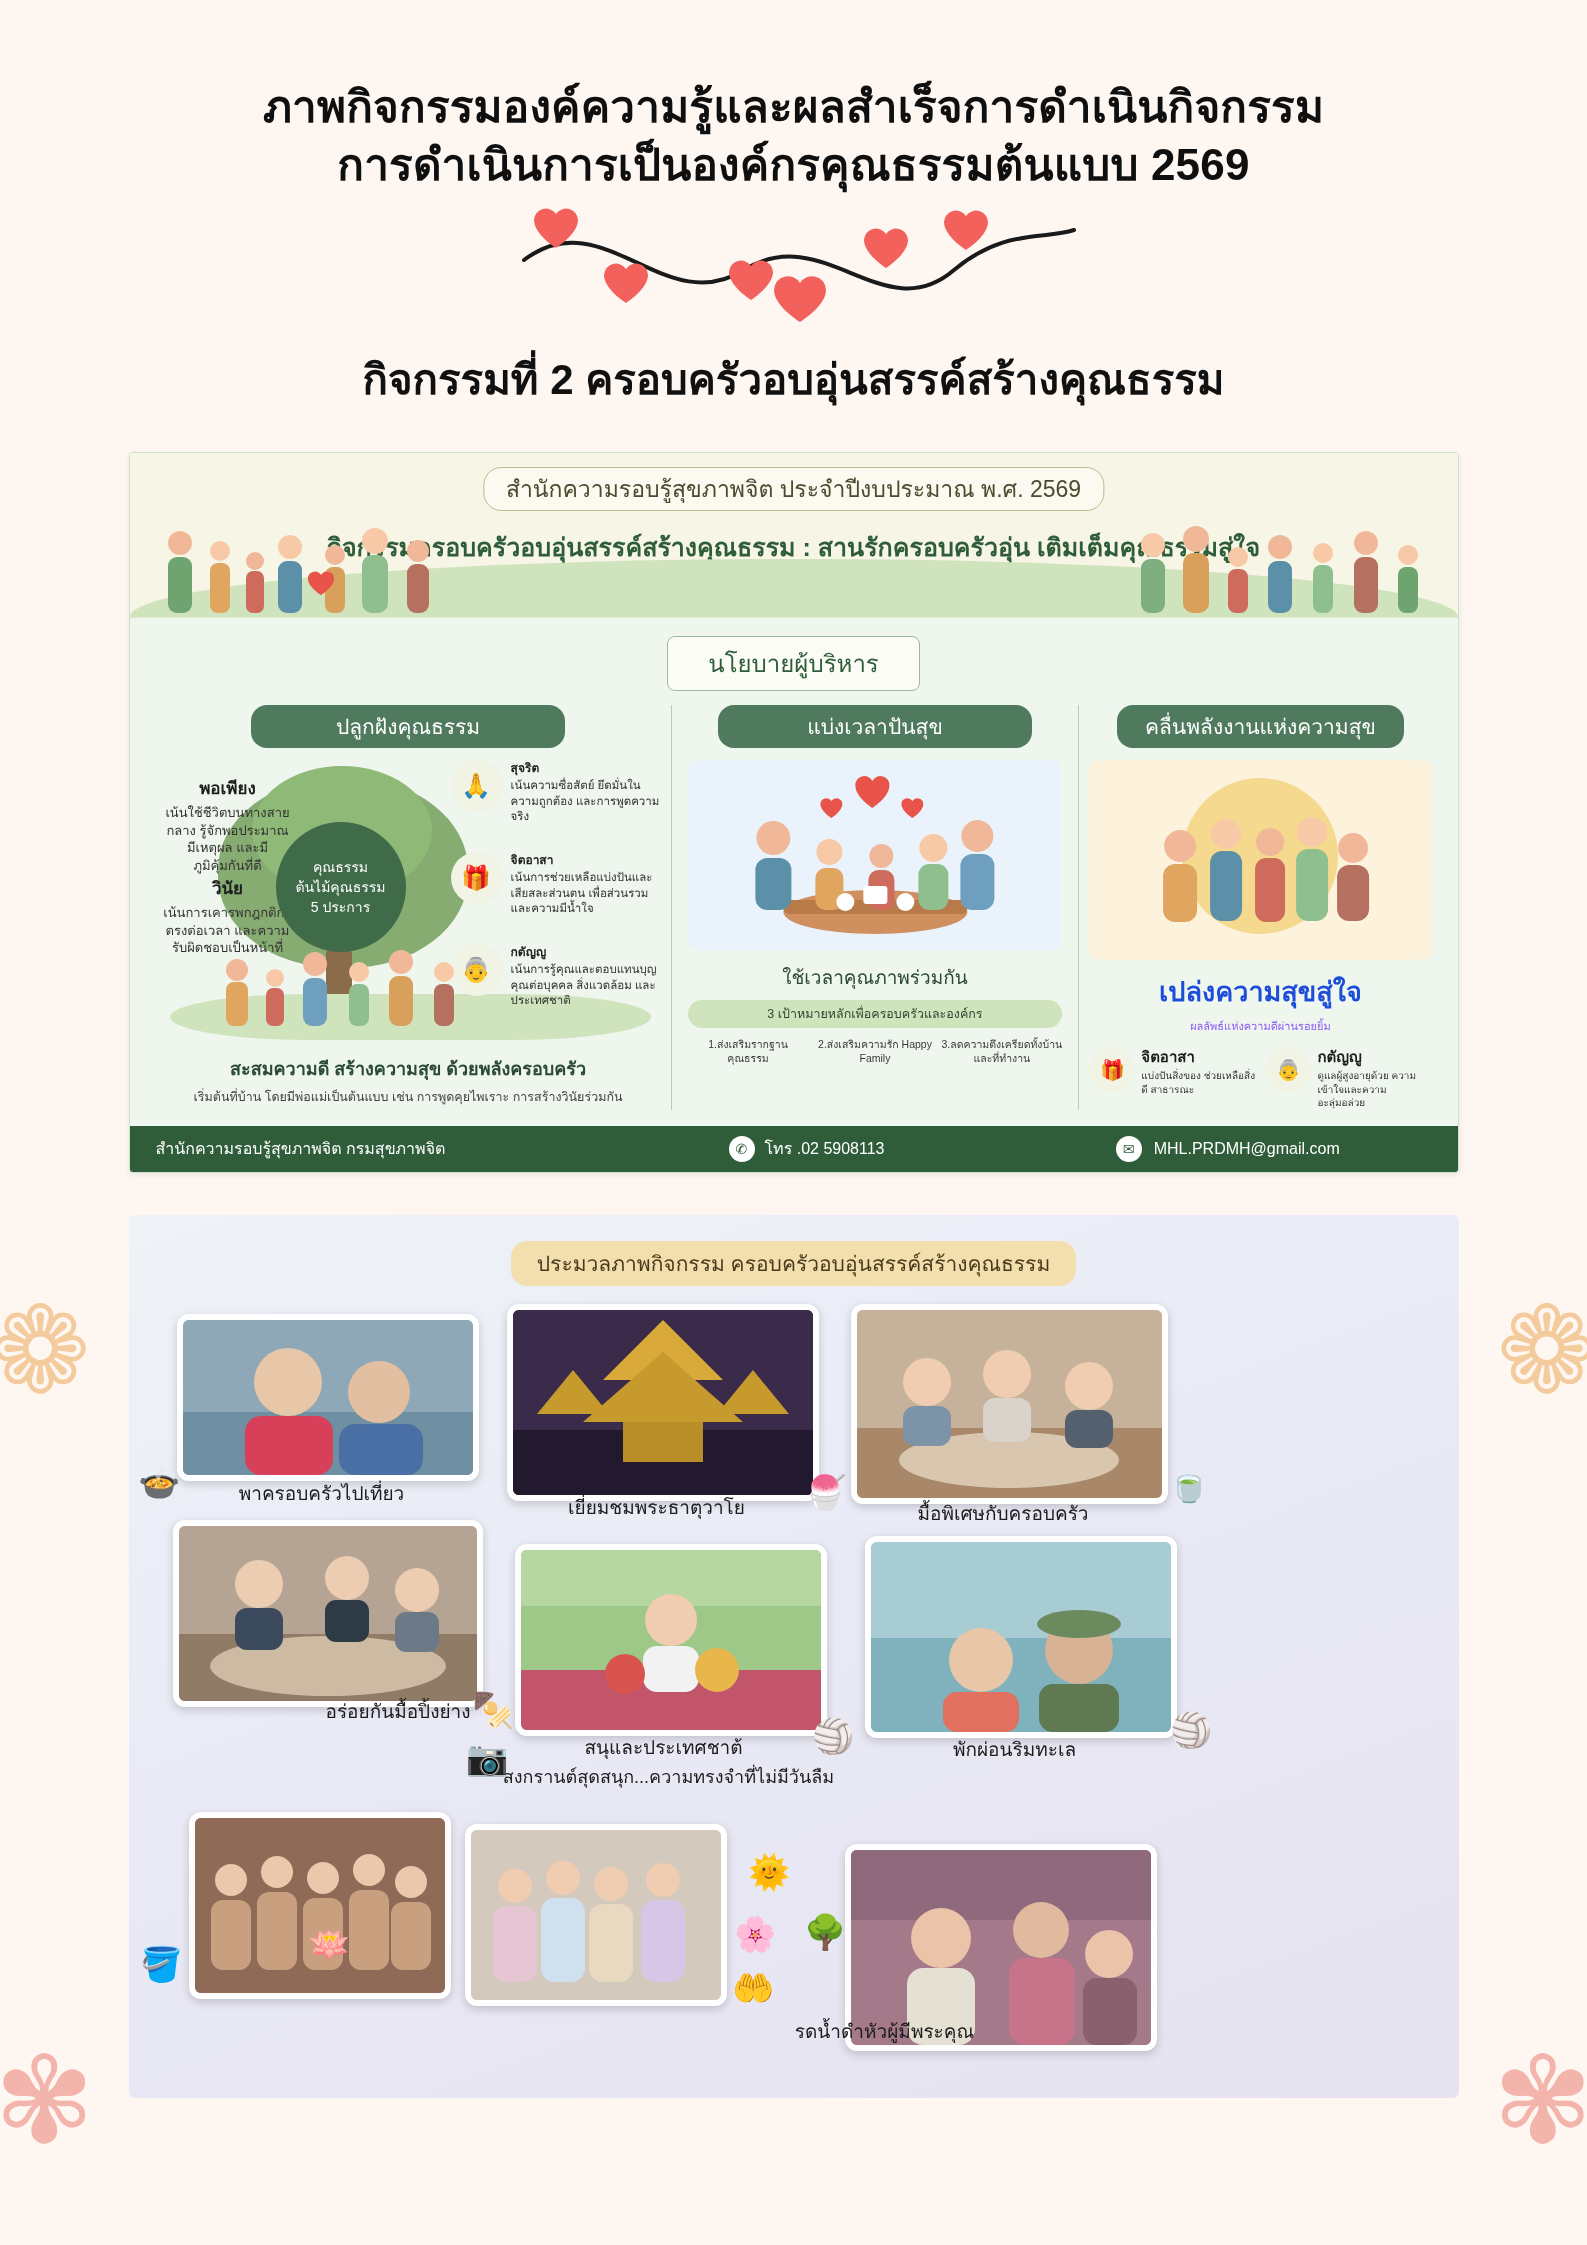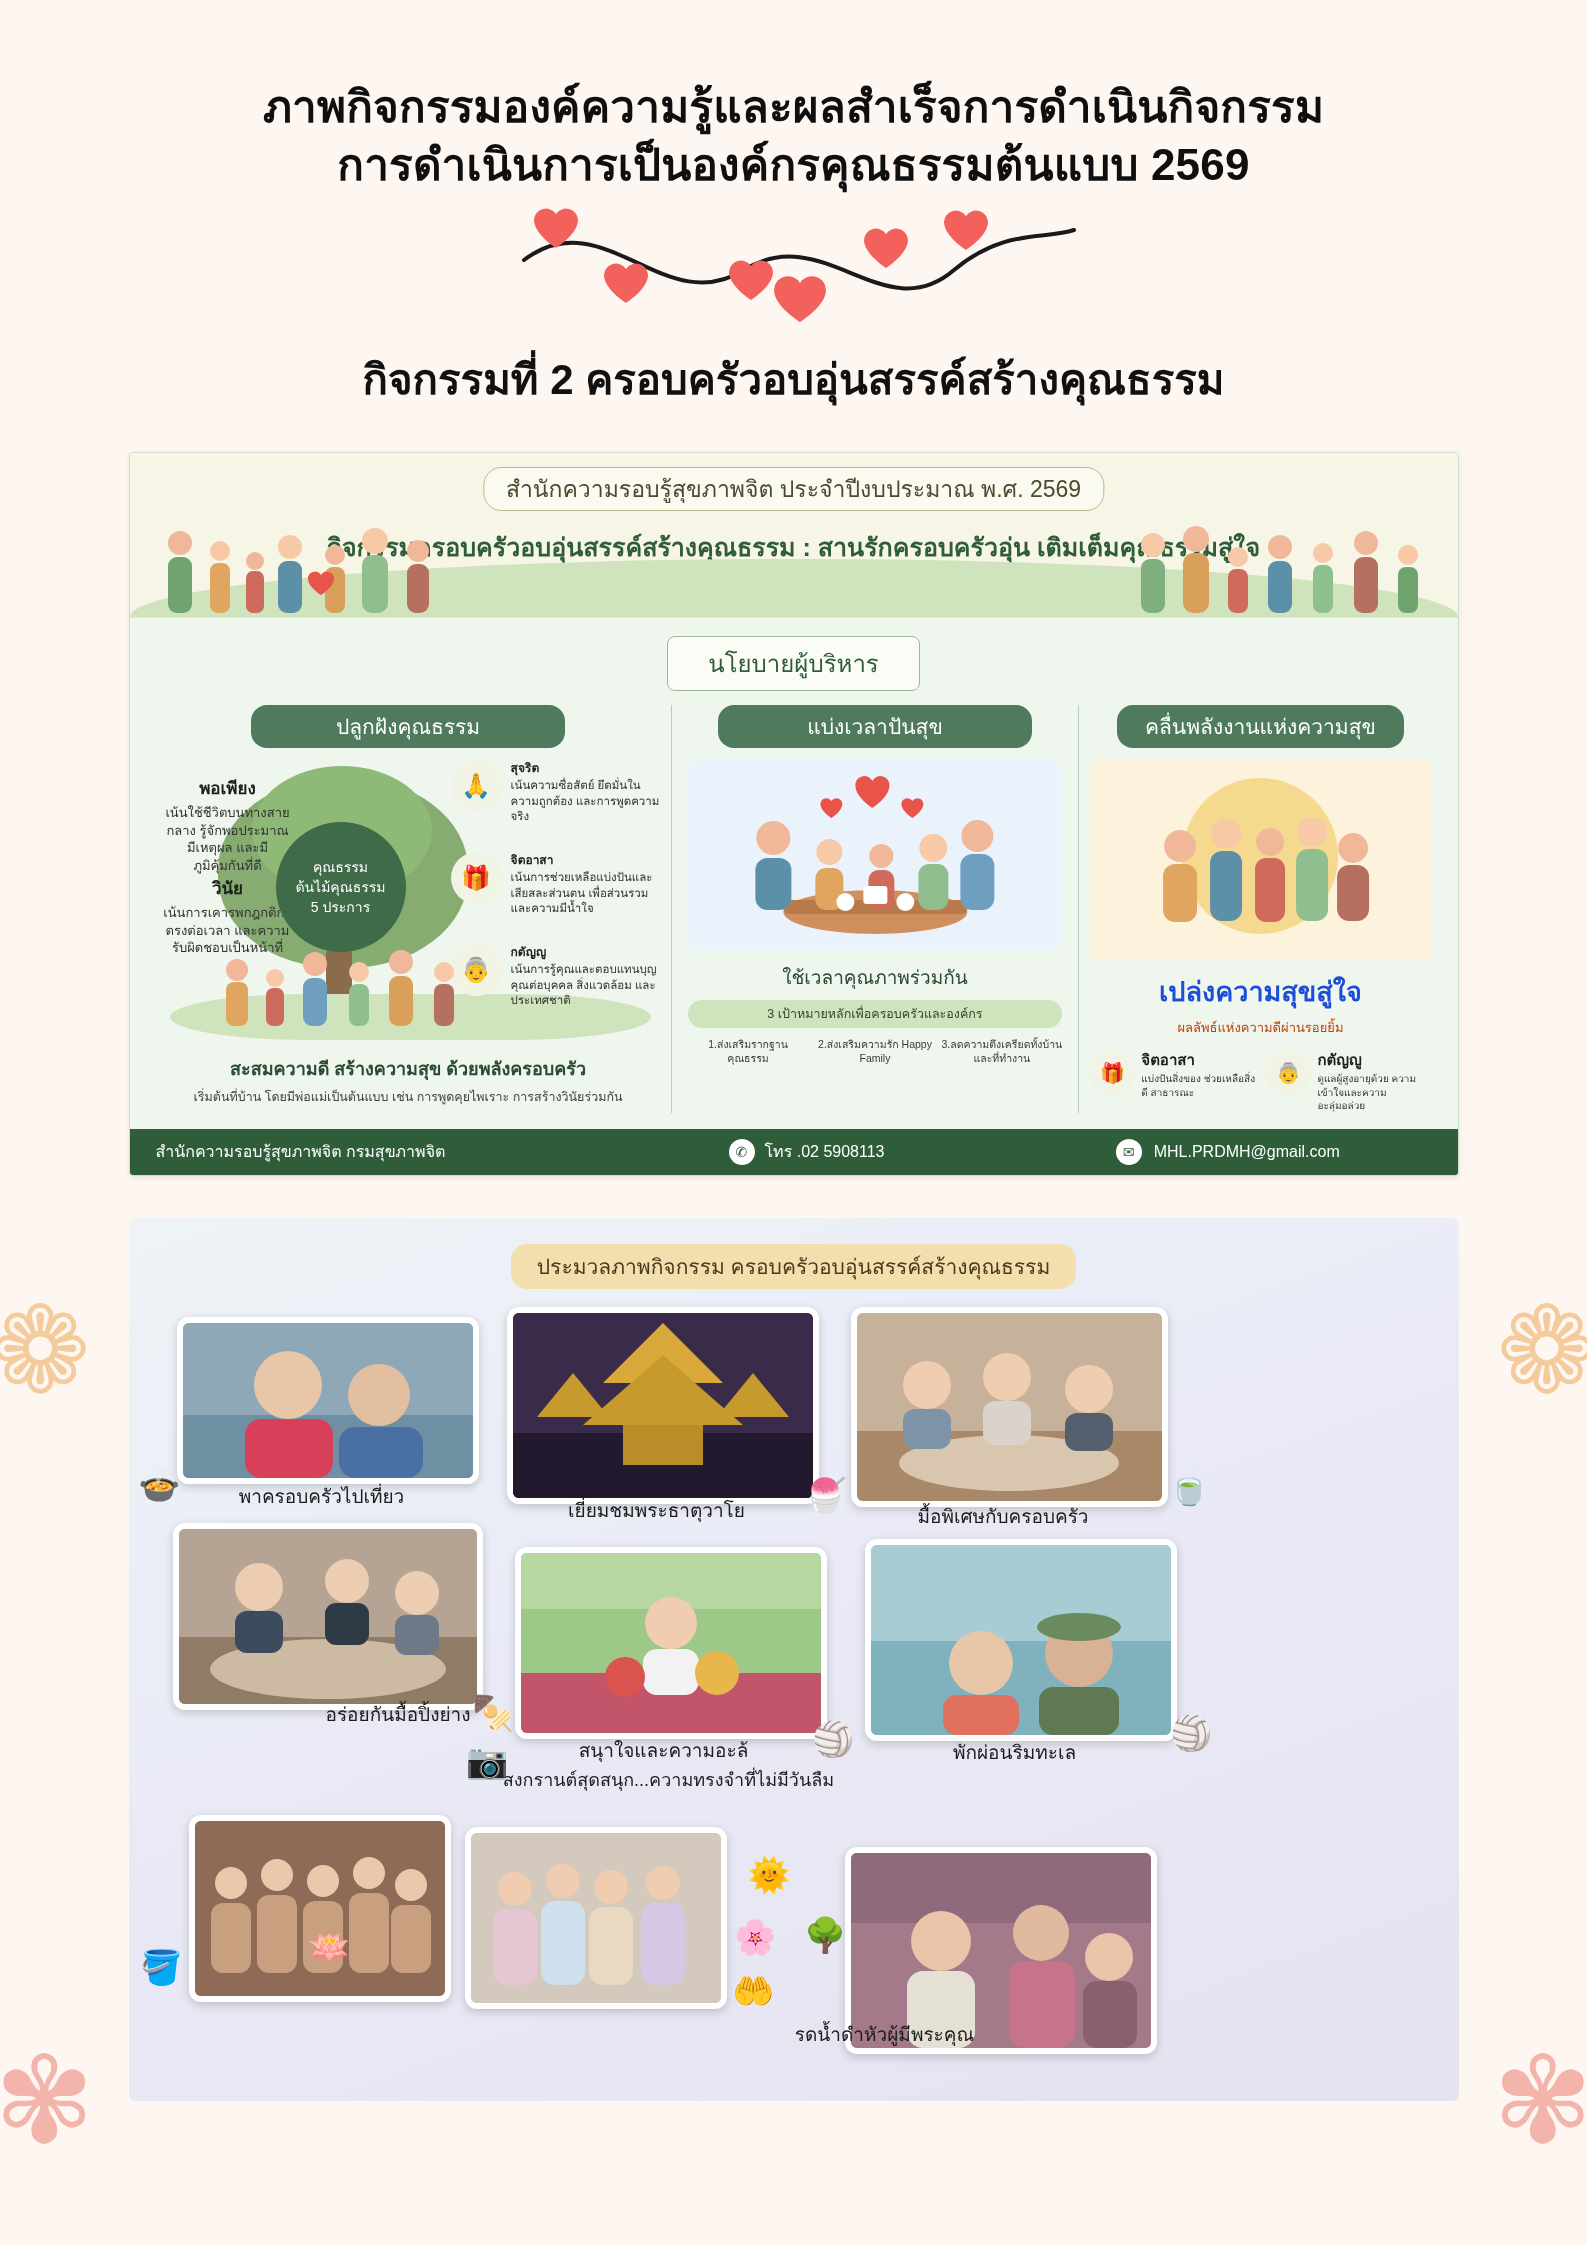--- a/index.html
+++ b/index.html
@@ -108,21 +108,21 @@
     padding:4px 6px;
   }
   .goals{display:flex;gap:6px;margin-top:10px;font-size:10.5px;color:#3a3a3a;line-height:1.3;}
   .goals div{flex:1;text-align:center;}
 
   .c3-img{
     width:100%;height:200px;background:#fdf3dc;border-radius:10px;position:relative;overflow:hidden;
   }
   .c3-headline{text-align:center;font-size:27px;color:#1d4ed8;font-weight:bold;margin-top:10px;
     text-shadow:0 1px 0 #fff;}
-  .c3-sub{text-align:center;font-size:13px;color:#c2410c;margin-top:4px;}
+  .c3-sub{text-align:center;font-size:11px;color:#8b5cf6;margin-top:4px;}
   .c3-two{display:flex;gap:10px;margin-top:12px;}
   .c3-two .cell{flex:1;display:flex;gap:6px;}
   .c3-two .bubble{width:46px;height:46px;border-radius:50%;background:#f1f4e4;flex:0 0 46px;
     display:flex;align-items:center;justify-content:center;font-size:20px;}
   .c3-two .txt{font-size:10px;line-height:1.35;color:#333;}
   .c3-two .txt b{font-size:15px;display:block;color:#1d1d1d;margin-bottom:2px;}
 
   .info-footer{
     margin-top:16px;background:#2f5d3a;color:#fff;display:flex;align-items:center;
     height:46px;font-size:16px;
@@ -456,21 +456,21 @@
       <svg class="ph-inner" viewBox="0 0 300 180" aria-hidden="true">
         <rect width="300" height="180" fill="#9ec887"></rect>
         <rect y="0" width="300" height="56" fill="#b7d7a0"></rect>
         <rect y="120" width="300" height="60" fill="#c2556a"></rect>
         <circle cx="150" cy="70" r="26" fill="#f0cdb0"></circle>
           <rect x="122" y="96" width="56" height="46" rx="14" fill="#f2f2f2"></rect>
         <circle cx="196" cy="120" r="22" fill="#e8b64a"></circle>
         <circle cx="104" cy="124" r="20" fill="#d9534f"></circle>
       </svg>
     </div>
-    <div class="cap" style="left:360px;top:432px;width:350px;">สนุาใจและความอะล้</div>
+    <div class="cap" style="left:360px;top:432px;width:350px;">สนุและประเทศชาต้</div>
     <div class="cap" style="left:330px;top:462px;width:420px;font-size:18px;">สงกรานต์สุดสนุก...ความทรงจำที่ไม่มีวันลืม</div>
 
     <div class="photo" style="left:736px;top:232px;width:300px;height:190px;background:#9fc7cf;">
       <svg class="ph-inner" viewBox="0 0 300 190" aria-hidden="true">
         <rect width="300" height="190" fill="#a8ccd4"></rect>
         <rect y="96" width="300" height="94" fill="#7fb2bd"></rect>
         <circle cx="110" cy="118" r="32" fill="#e8c6a8"></circle>
           <rect x="72" y="150" width="76" height="40" rx="14" fill="#e2705f"></rect>
         <circle cx="208" cy="108" r="34" fill="#d8b294"></circle>
           <rect x="168" y="142" width="80" height="48" rx="14" fill="#5f7a52"></rect>

